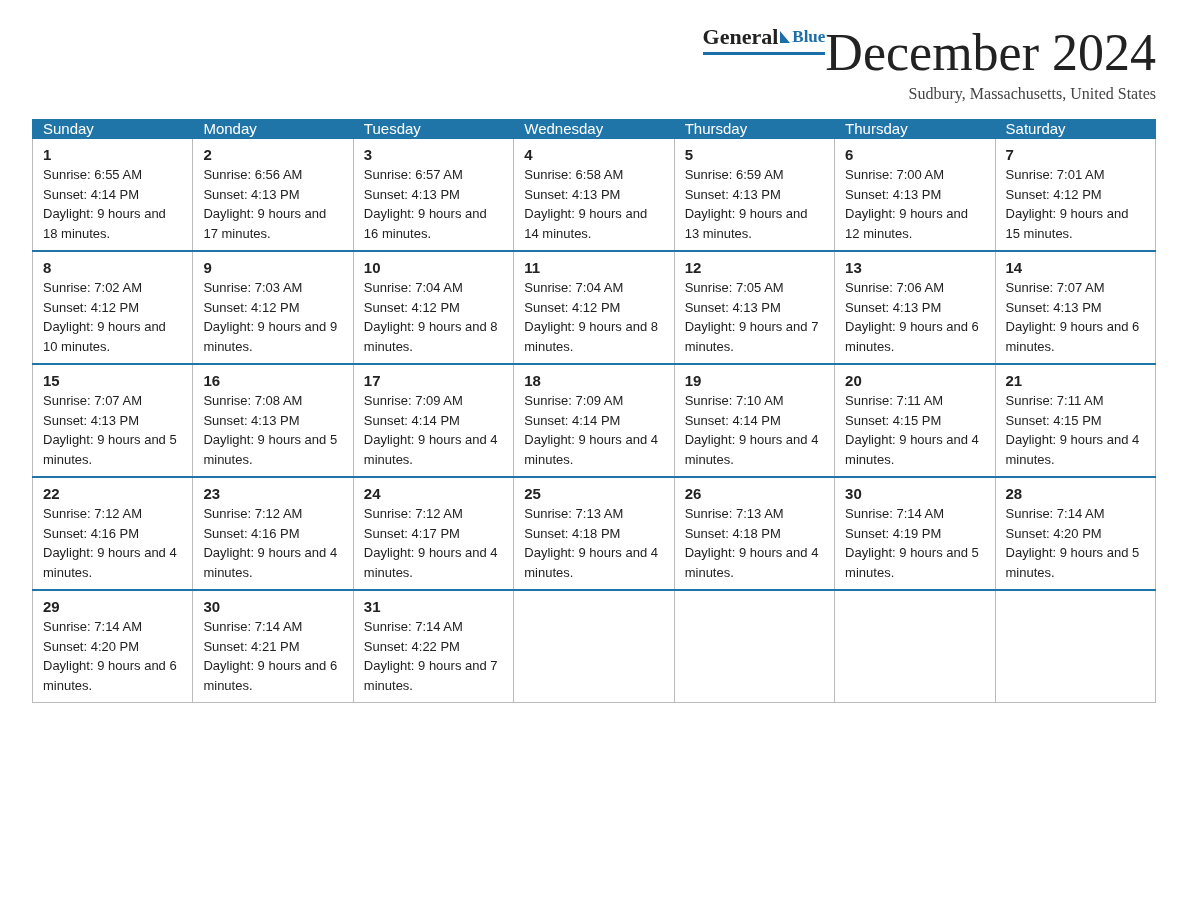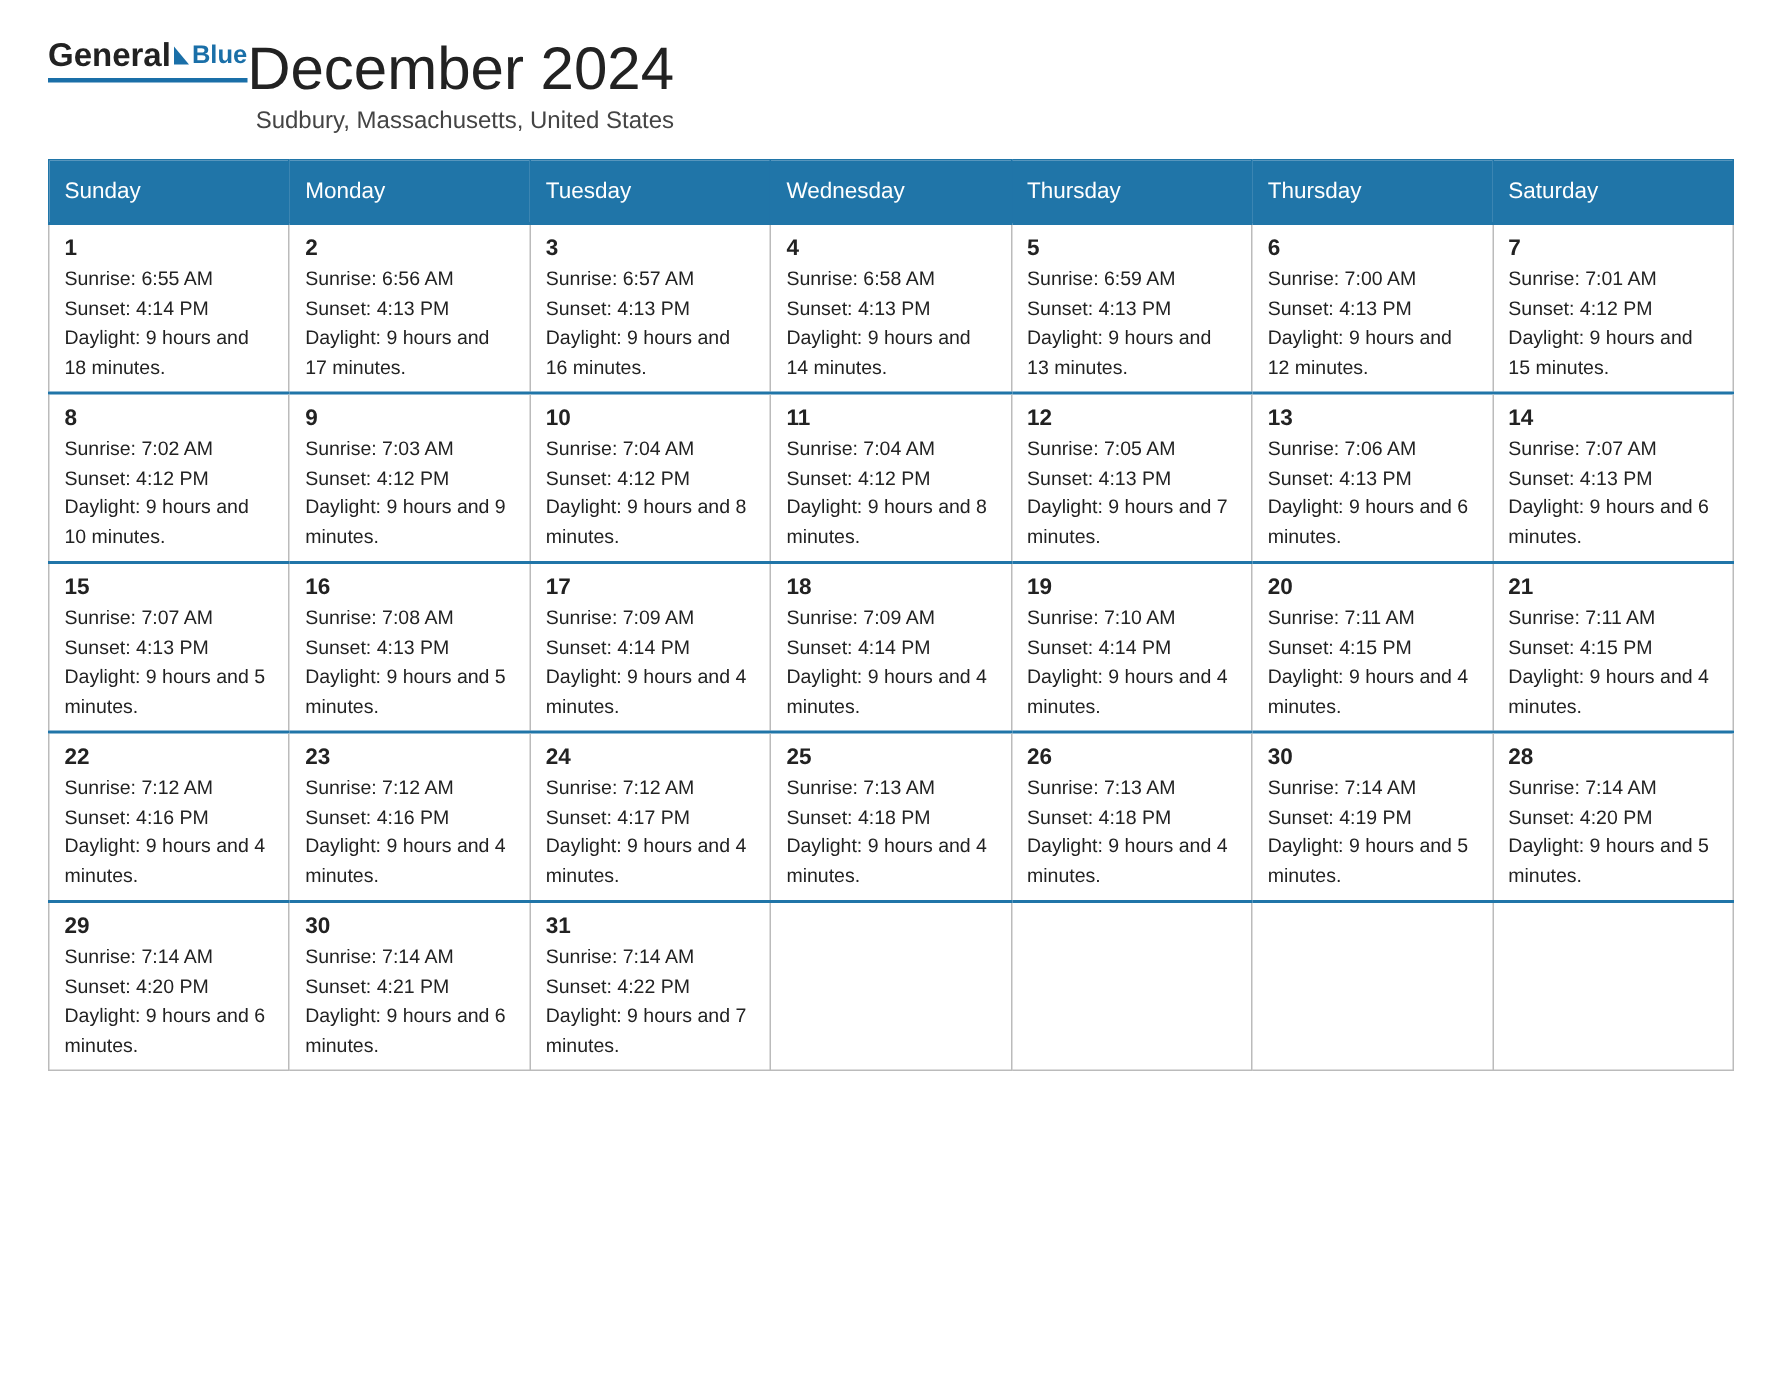--- a/index.html
+++ b/index.html
@@ -6,22 +6,23 @@
     body {
       font-family: Arial, sans-serif;
       background: #fff;
       padding: 24px 32px;
       width: 1188px;
       min-height: 918px;
     }
     .header {
       display: flex;
       align-items: flex-start;
-      justify-content: flex-start;
+      justify-content: flex-end;
       margin-bottom: 16px;
+      font-family: Liberation Serif, serif;
     }
     .logo {
       display: flex;
       flex-direction: column;
       align-items: flex-start;
     }
     .logo-text {
       display: flex;
       align-items: center;
       font-size: 22px;
@@ -47,41 +48,41 @@
     .logo-underline {
       width: 100%;
       height: 3px;
       background: #1a6fa8;
       margin-top: 2px;
     }
     .title-block {
       text-align: right;
     }
     .month-title {
-      font-size: 40px;
+      font-size: 52px;
       font-weight: normal;
       color: #222;
       line-height: 1.1;
     }
     .location {
       font-size: 16px;
       color: #444;
       margin-top: 4px;
     }
     .calendar {
       width: 100%;
       border-collapse: collapse;
       margin-top: 8px;
     }
     .calendar th {
       background: #2075a8;
       color: #fff;
       font-size: 15px;
       font-weight: normal;
-      padding: 12px 10px;
+      padding: 0 10px;
       text-align: left;
       border: 1px solid #2075a8;
     }
     .calendar td {
       vertical-align: top;
       border: 1px solid #bbb;
       padding: 7px 10px;
       font-size: 13px;
       color: #222;
       background: #fff;

